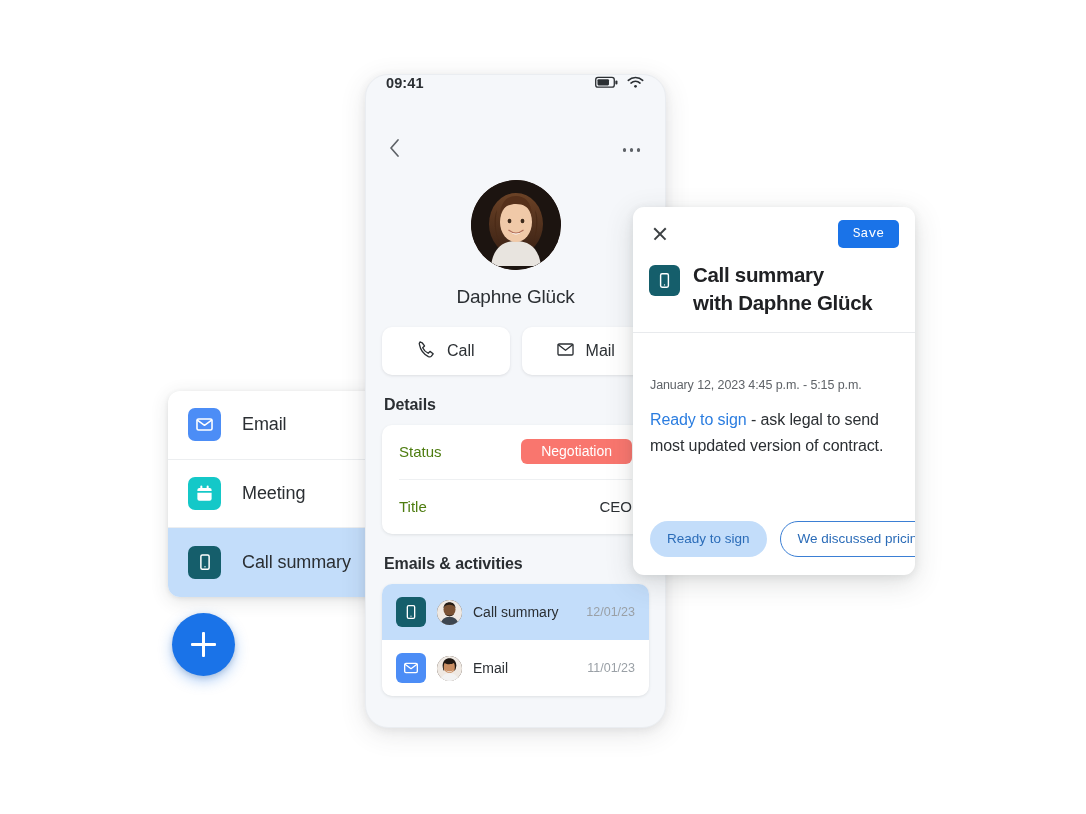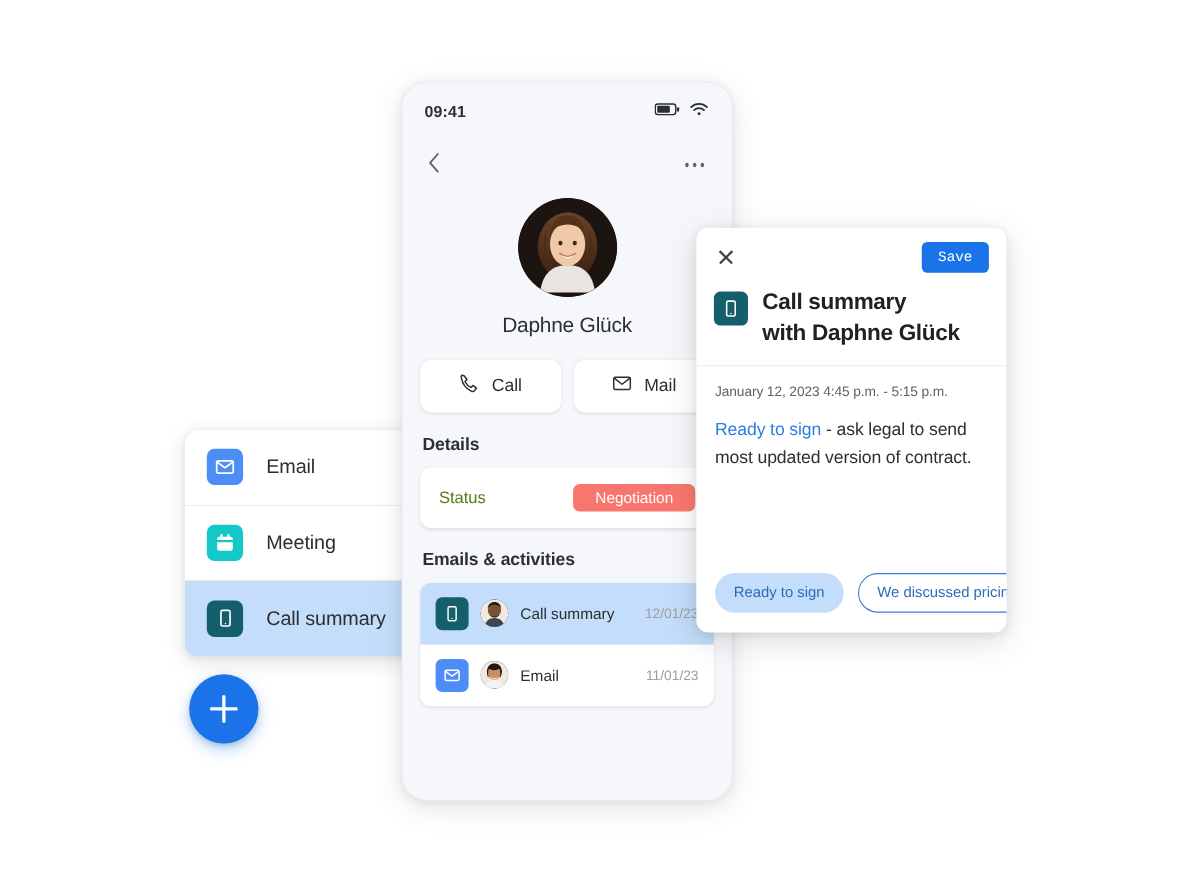--- a/index.html
+++ b/index.html
@@ -76,21 +76,21 @@
     width: 301px; height: 654px;
     background: #f5f7fa;
     border-radius: 23px;
     border: 1px solid #eaedf1;
     box-shadow: 0 6px 26px rgba(60,64,67,0.13), 0 2px 8px rgba(60,64,67,0.08);
     overflow: hidden;
     z-index: 4;
   }
   .statusbar {
     height: 54px;
-    display: flex; align-items: center; justify-content: space-between;
+    display: flex; align-items: flex-start; justify-content: space-between;
     padding: 0 21px 0 20px;
   }
   .clock {
     font-size: 14.5px; font-weight: bold;
     color: #2b2f33; letter-spacing: 0.1px;
   }
   .status-icons { display: flex; align-items: center; gap: 9px; }
 
   .navbar {
     height: 42px;
@@ -226,21 +226,21 @@
     border: none; cursor: pointer;
     font-family: Liberation Mono, monospace;
   }
   .head-title-row { display: flex; gap: 13px; margin-top: 13px; }
   .summary-title {
     font-size: 20.5px; font-weight: bold;
     color: #202124; line-height: 1.35;
     letter-spacing: -0.3px;
   }
   .summary-body { padding: 16px 17px 0; flex: 1; }
-  .datetime { font-size: 12.5px; color: #5f6368; letter-spacing: -0.1px; }
+  .datetime { font-size: 12.5px; color: #5f6368; letter-spacing: -0.1px; margin-top: 29px; }
   .summary-text {
     font-size: 16px; color: #2b2f33;
     line-height: 1.58; margin-top: 15px;
     letter-spacing: -0.1px;
   }
   .summary-text .link { color: #2b7de0; }
   .chips { display: flex; gap: 13px; padding: 0 17px 18px; }
   .chip {
     border-radius: 999px;
     font-size: 13.5px;
@@ -375,20 +375,24 @@
     </button>
   </div>
 
   <div class="section-title">Details</div>
 
   <div class="details-card">
     <div class="detail-row">
       <span class="detail-key">Status</span>
       <span class="badge">Negotiation</span>
     </div>
+    <div class="detail-row">
+      <span class="detail-key">Title</span>
+      <span class="detail-val">CEO</span>
+    </div>
   </div>
 
   <div class="section-title">Emails &amp; activities</div>
 
   <div class="activities-card">
     <div class="activity selected">
       <span class="tile" style="background:#155e6b">
         <svg width="16" height="16" viewBox="0 0 24 24" fill="none" stroke="#fff" stroke-width="2">
           <rect x="6.5" y="2.5" width="11" height="19" rx="2"></rect>
             <circle cx="12" cy="18.3" r="0.9" fill="#fff" stroke="none"></circle>

